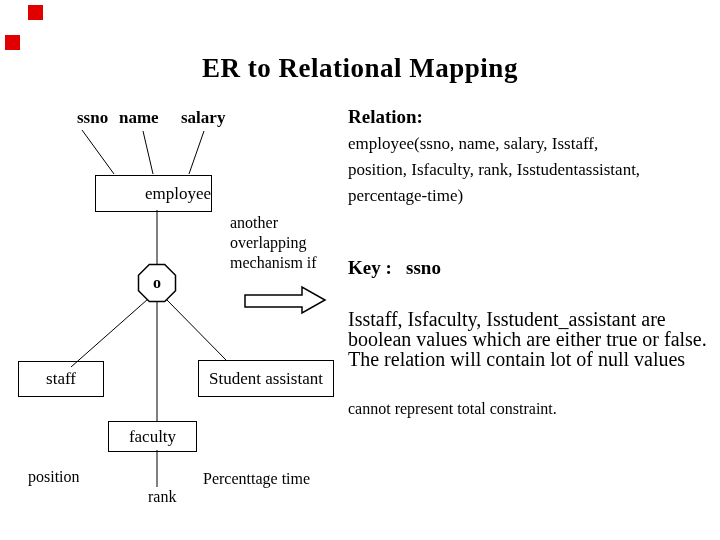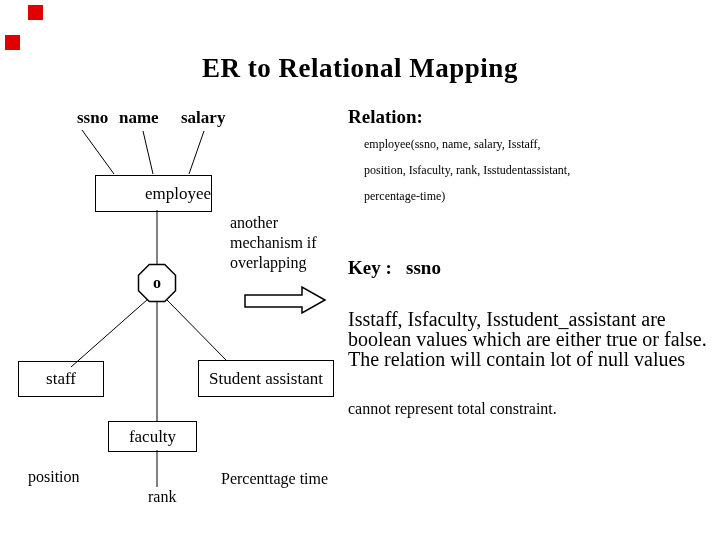--- a/index.html
+++ b/index.html
@@ -14,21 +14,21 @@
     font-size:27px;line-height:30px;letter-spacing:0.5px;font-weight:bold;
   }
   .attr-label{position:absolute;top:108px;font-size:17px;font-weight:bold;}
   .ent-box{
     position:absolute;border:1.5px solid #000;background:transparent;
     display:flex;align-items:center;justify-content:center;font-size:17px;
   }
   .plain{position:absolute;font-size:16px;line-height:20px;}
   .note-block div{font-size:16px;line-height:20px;}
   .rel-label{position:absolute;left:348px;top:106px;font-size:19px;font-weight:bold;}
-  .rel-body{position:absolute;left:348px;top:131px;font-size:12px;line-height:26px;margin-left:16px;}
+  .rel-body{position:absolute;left:348px;top:131px;font-size:17px;line-height:26px;}
   .key-line{position:absolute;left:348px;top:257px;font-size:19px;font-weight:bold;white-space:pre;}
   .bool-note{position:absolute;left:348px;top:309px;font-size:20px;line-height:20px;}
   .constraint{position:absolute;left:348px;top:400px;font-size:16px;}
   .octagon-label{
     position:absolute;left:138px;top:264px;width:38px;height:38px;
     display:flex;align-items:center;justify-content:center;
     font-size:16px;font-weight:bold;
   }
   svg{position:absolute;left:0;top:0;}
 </style>
@@ -77,27 +77,27 @@
   <div class="ent-box" style="left:198px;top:360px;width:134px;height:35px;">
     <span>Student assistant</span>
   </div>
 
   <div class="ent-box" style="left:108px;top:421px;width:87px;height:29px;">
     <span>faculty</span>
   </div>
 
   <div class="abs note-block" style="left:230px;top:213px;">
     <div>another</div>
+    <div>overlapping</div>
     <div>mechanism if</div>
-    <div>overlapping</div>
   </div>
 
   <div class="plain" style="left:28px;top:467px;">position</div>
   <div class="plain" style="left:148px;top:487px;">rank</div>
-  <div class="plain" style="left:221px;top:469px;">Percenttage time</div>
+  <div class="plain" style="left:203px;top:469px;">Percenttage time</div>
 
   <div class="rel-label">Relation:</div>
   <div class="rel-body">
     <div>employee(ssno, name, salary, Isstaff,</div>
     <div>position, Isfaculty, rank, Isstudentassistant,</div>
     <div>percentage-time)</div>
   </div>
 
   <div class="key-line">Key :   ssno</div>
 

